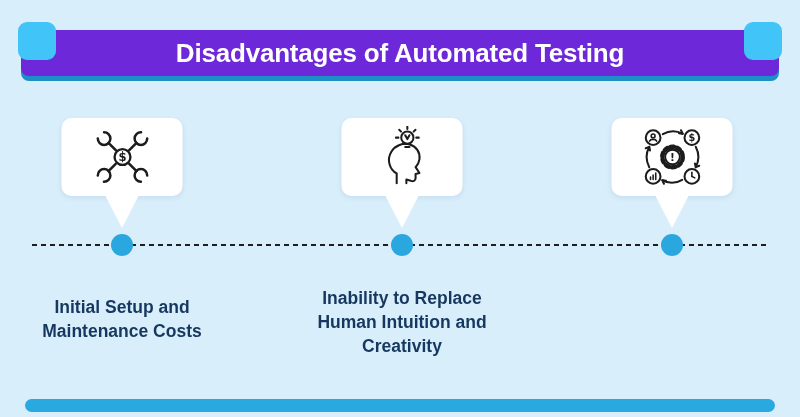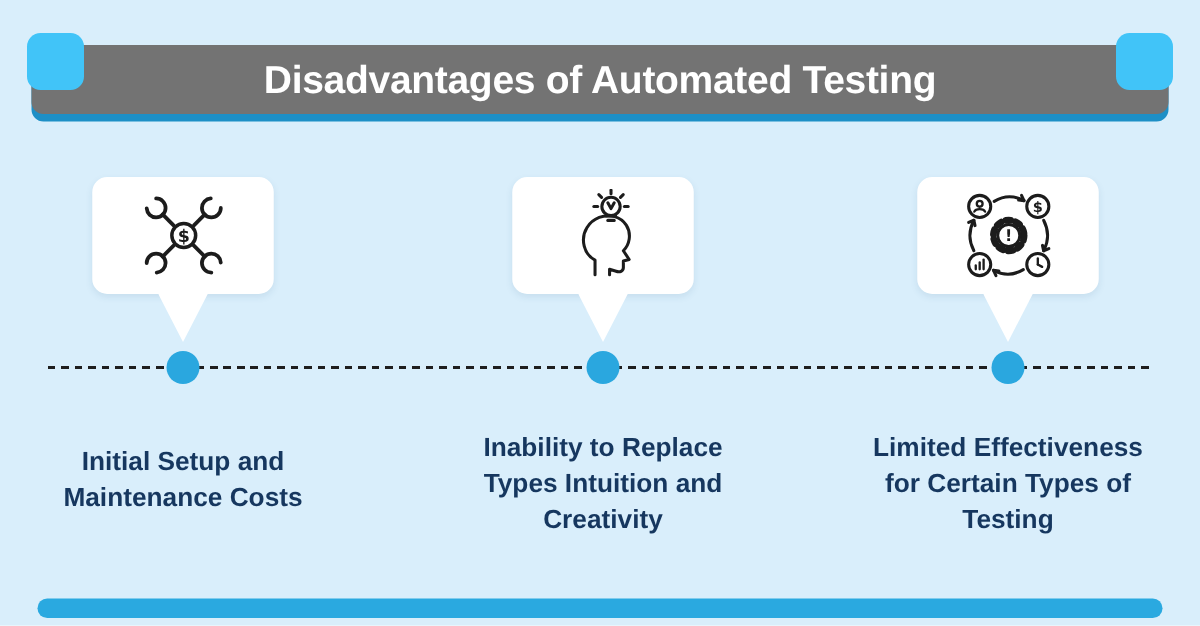--- a/index.html
+++ b/index.html
@@ -4,21 +4,21 @@
 <style>
   html,body { margin:0; padding:0; }
   .canvas {
     position:relative; width:800px; height:417px; overflow:hidden;
     background:#d9eefb;
     font-family:"Liberation Sans", sans-serif;
   }
   
   .banner {
     position:absolute; left:21px; right:21px; top:30px; height:46px;
-    background:#737373; border-radius:8px;
+    background:#6d28d9; border-radius:8px;
     box-shadow:0 5px 0 #1d8fc6;
     display:flex; align-items:center; justify-content:center;
   }
   .corner-sq {
     position:absolute; width:38px; height:38px; top:-8px;
     background:#41c4f8; border-radius:9px;
   }
   .corner-sq.left  { left:-3px; }
   .corner-sq.right { right:-3px; }
   .banner-title {
@@ -152,18 +152,17 @@
     </div>
     <div class="tail"></div>
   </div>
 
   <div class="timeline"></div>
   <div class="dot c1"></div>
   <div class="dot c2"></div>
   <div class="dot c3"></div>
 
   <div class="label l1">Initial Setup and Maintenance Costs</div>
-  <div class="label l2">Inability to Replace Types Intuition and Creativity</div>
-  <div class="label l3">Limited Effectiveness for Certain Types of Testing</div>
+  <div class="label l2">Inability to Replace Human Intuition and Creativity</div>
 
   <div class="footer-bar"></div>
 
 </div>
 
 </body></html>

